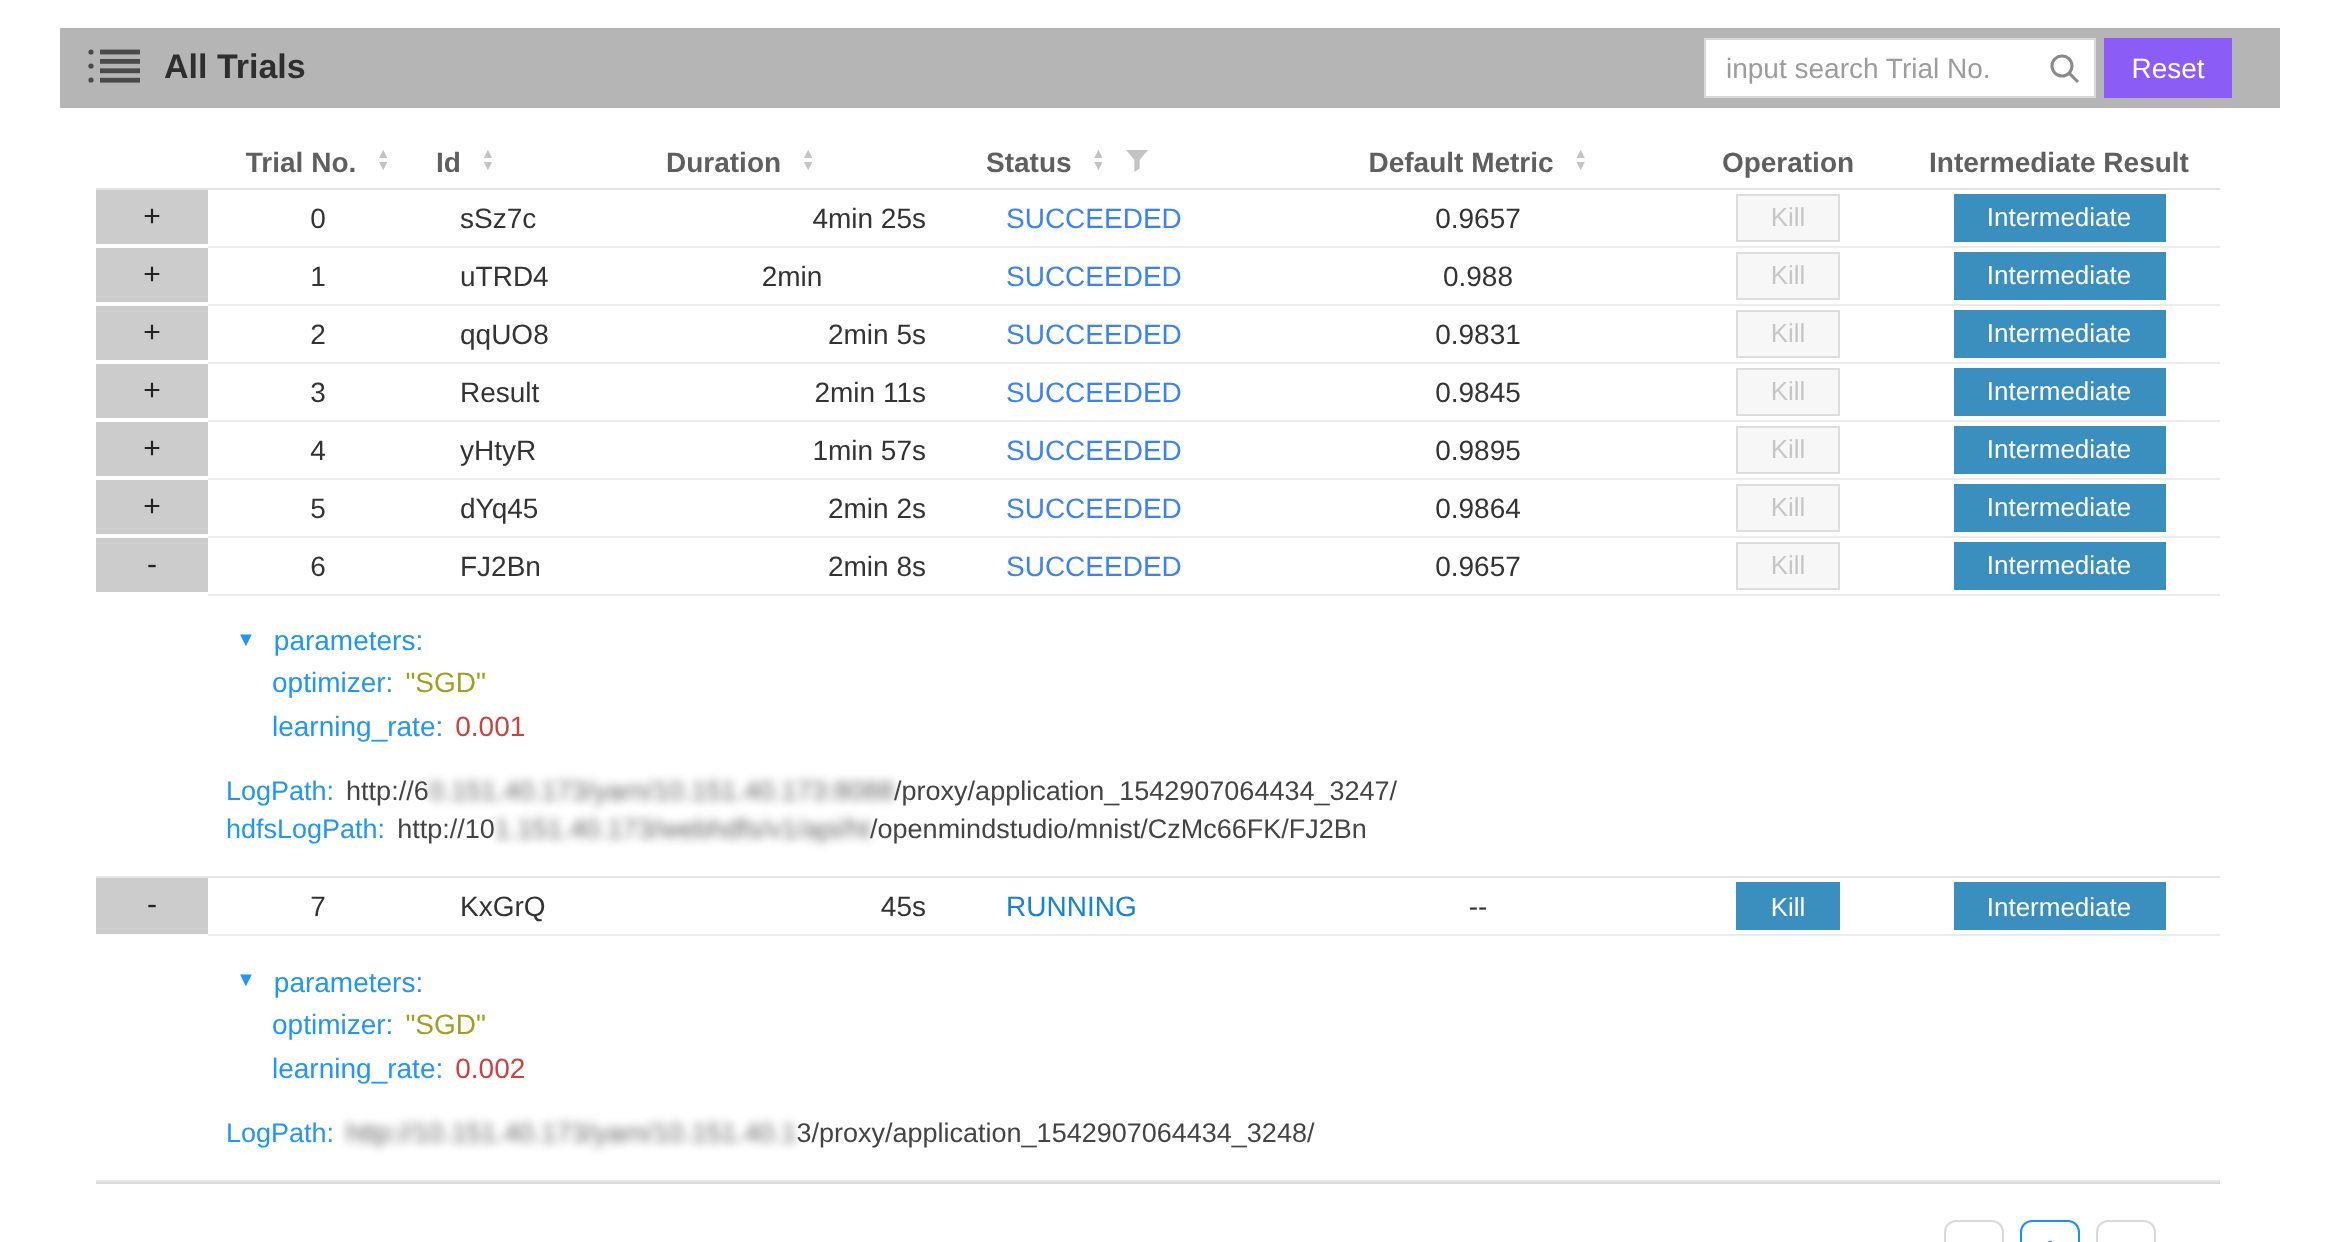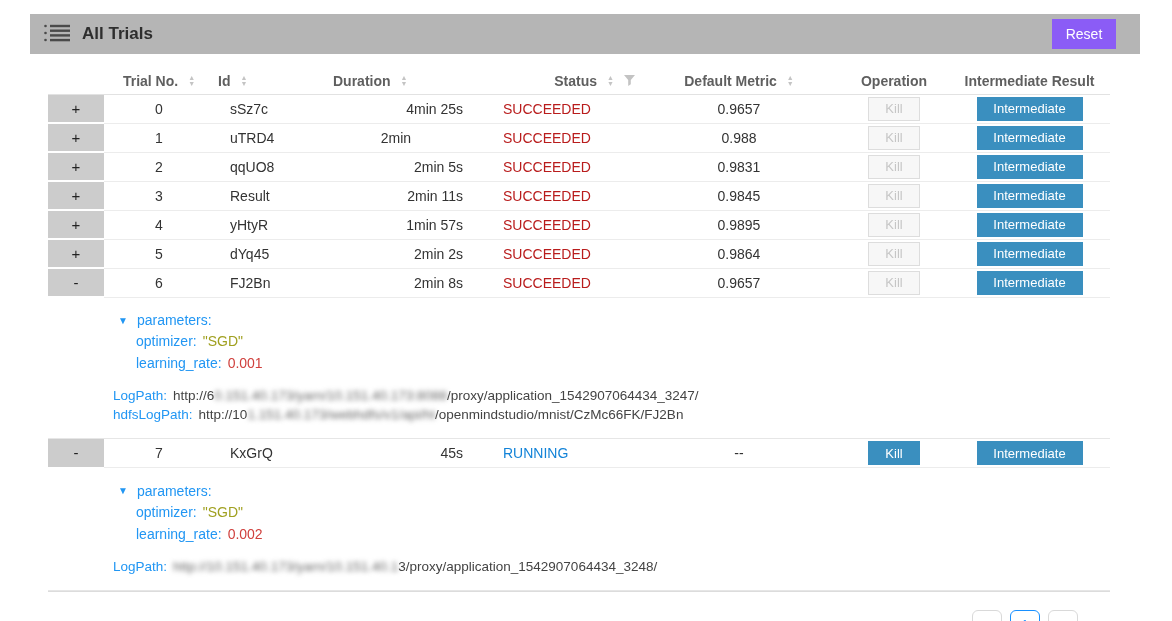--- a/index.html
+++ b/index.html
@@ -39,21 +39,21 @@
   .hwrap { display:flex; align-items:center; gap:10px; padding:0 4px; }
   .sorticon { display:inline-flex; flex-direction:column; align-items:center; cursor:pointer; }
   .sorticon i { font-style:normal; font-size:7px; line-height:5.5px; color:#c4c4c4; }
   .filtericon { display:inline-flex; cursor:pointer; }
   tbody td { height:29px; padding:0; font-size:14px; color:#333; }
   tr.data-row td { border-bottom:1px solid #ececec; }
   td.exp {
     background:#cccccc; border-bottom:2px solid #ffffff !important;
     text-align:center; color:#222; font-size:15px; cursor:pointer; user-select:none;
   }
-  .st-succ { color:#b91c1c; }
+  .st-succ { color:#3b82f6; }
   .st-run  { color:#1283d8; }
   .btn-kill {
     width:52px; height:24px; font-size:13px; border:1px solid #dddddd;
     background:#f7f7f7; color:#c6c6c6; font-family:"Liberation Sans", sans-serif;
   }
   .btn-kill.enabled { background:#3a8fbf; color:#fff; border-color:#3a8fbf; cursor:pointer; }
   .btn-inter {
     width:106px; height:24px; font-size:13px; border:none; background:#3a8fbf;
     color:#fff; cursor:pointer; font-family:"Liberation Sans", sans-serif;
   }
@@ -89,20 +89,29 @@
       <circle cx="1.5" cy="9" r="1.3" fill="#4a4a4a"></circle>
       <circle cx="1.5" cy="16" r="1.3" fill="#4a4a4a"></circle>
       <rect x="6" y="0.8" width="20" height="2.4" fill="#4a4a4a"></rect>
       <rect x="6" y="5.5" width="20" height="2.4" fill="#4a4a4a"></rect>
       <rect x="6" y="10.2" width="20" height="2.4" fill="#4a4a4a"></rect>
       <rect x="6" y="14.9" width="20" height="2.4" fill="#4a4a4a"></rect>
     </svg>
   </span>
   <span class="title">All Trials</span>
   <div class="spacer"></div>
+  <div class="search-wrap">
+    <input class="search-input" type="text" placeholder="input search Trial No." style="">
+    <span class="search-icon">
+      <svg width="16" height="16" viewBox="0 0 16 16">
+        <circle cx="7" cy="7" r="5" fill="none" stroke="#8a8a8a" stroke-width="1.5"></circle>
+        <line x1="10.7" y1="10.7" x2="15" y2="15" stroke="#8a8a8a" stroke-width="1.5"></line>
+      </svg>
+    </span>
+  </div>
   <button class="reset-btn">Reset</button>
 </div>
 
 <div class="table-wrap">
   <table>
     <colgroup>
       <col style="width:56px">
         <col style="width:110px">
         <col style="width:115px">
         <col style="width:160px">
@@ -135,21 +144,21 @@
           <th>
             <div class="hwrap" style="justify-content: flex-start;">
               <span>Duration</span>
               <span class="sorticon">
                 <i>▲</i>
                 <i>▼</i>
               </span>
             </div>
           </th>
           <th>
-            <div class="hwrap" style="justify-content: flex-end;">
+            <div class="hwrap" style="justify-content: flex-start;">
               <span>Status</span>
               <span class="sorticon">
                 <i>▲</i>
                 <i>▼</i>
               </span>
               <span class="filtericon">
                 <svg width="11" height="11" viewBox="0 0 11 11">
                   <path d="M0 0h11L6.8 5v4.3L4.2 11V5z" fill="#c3c3c3"></path>
                 </svg>
               </span>

